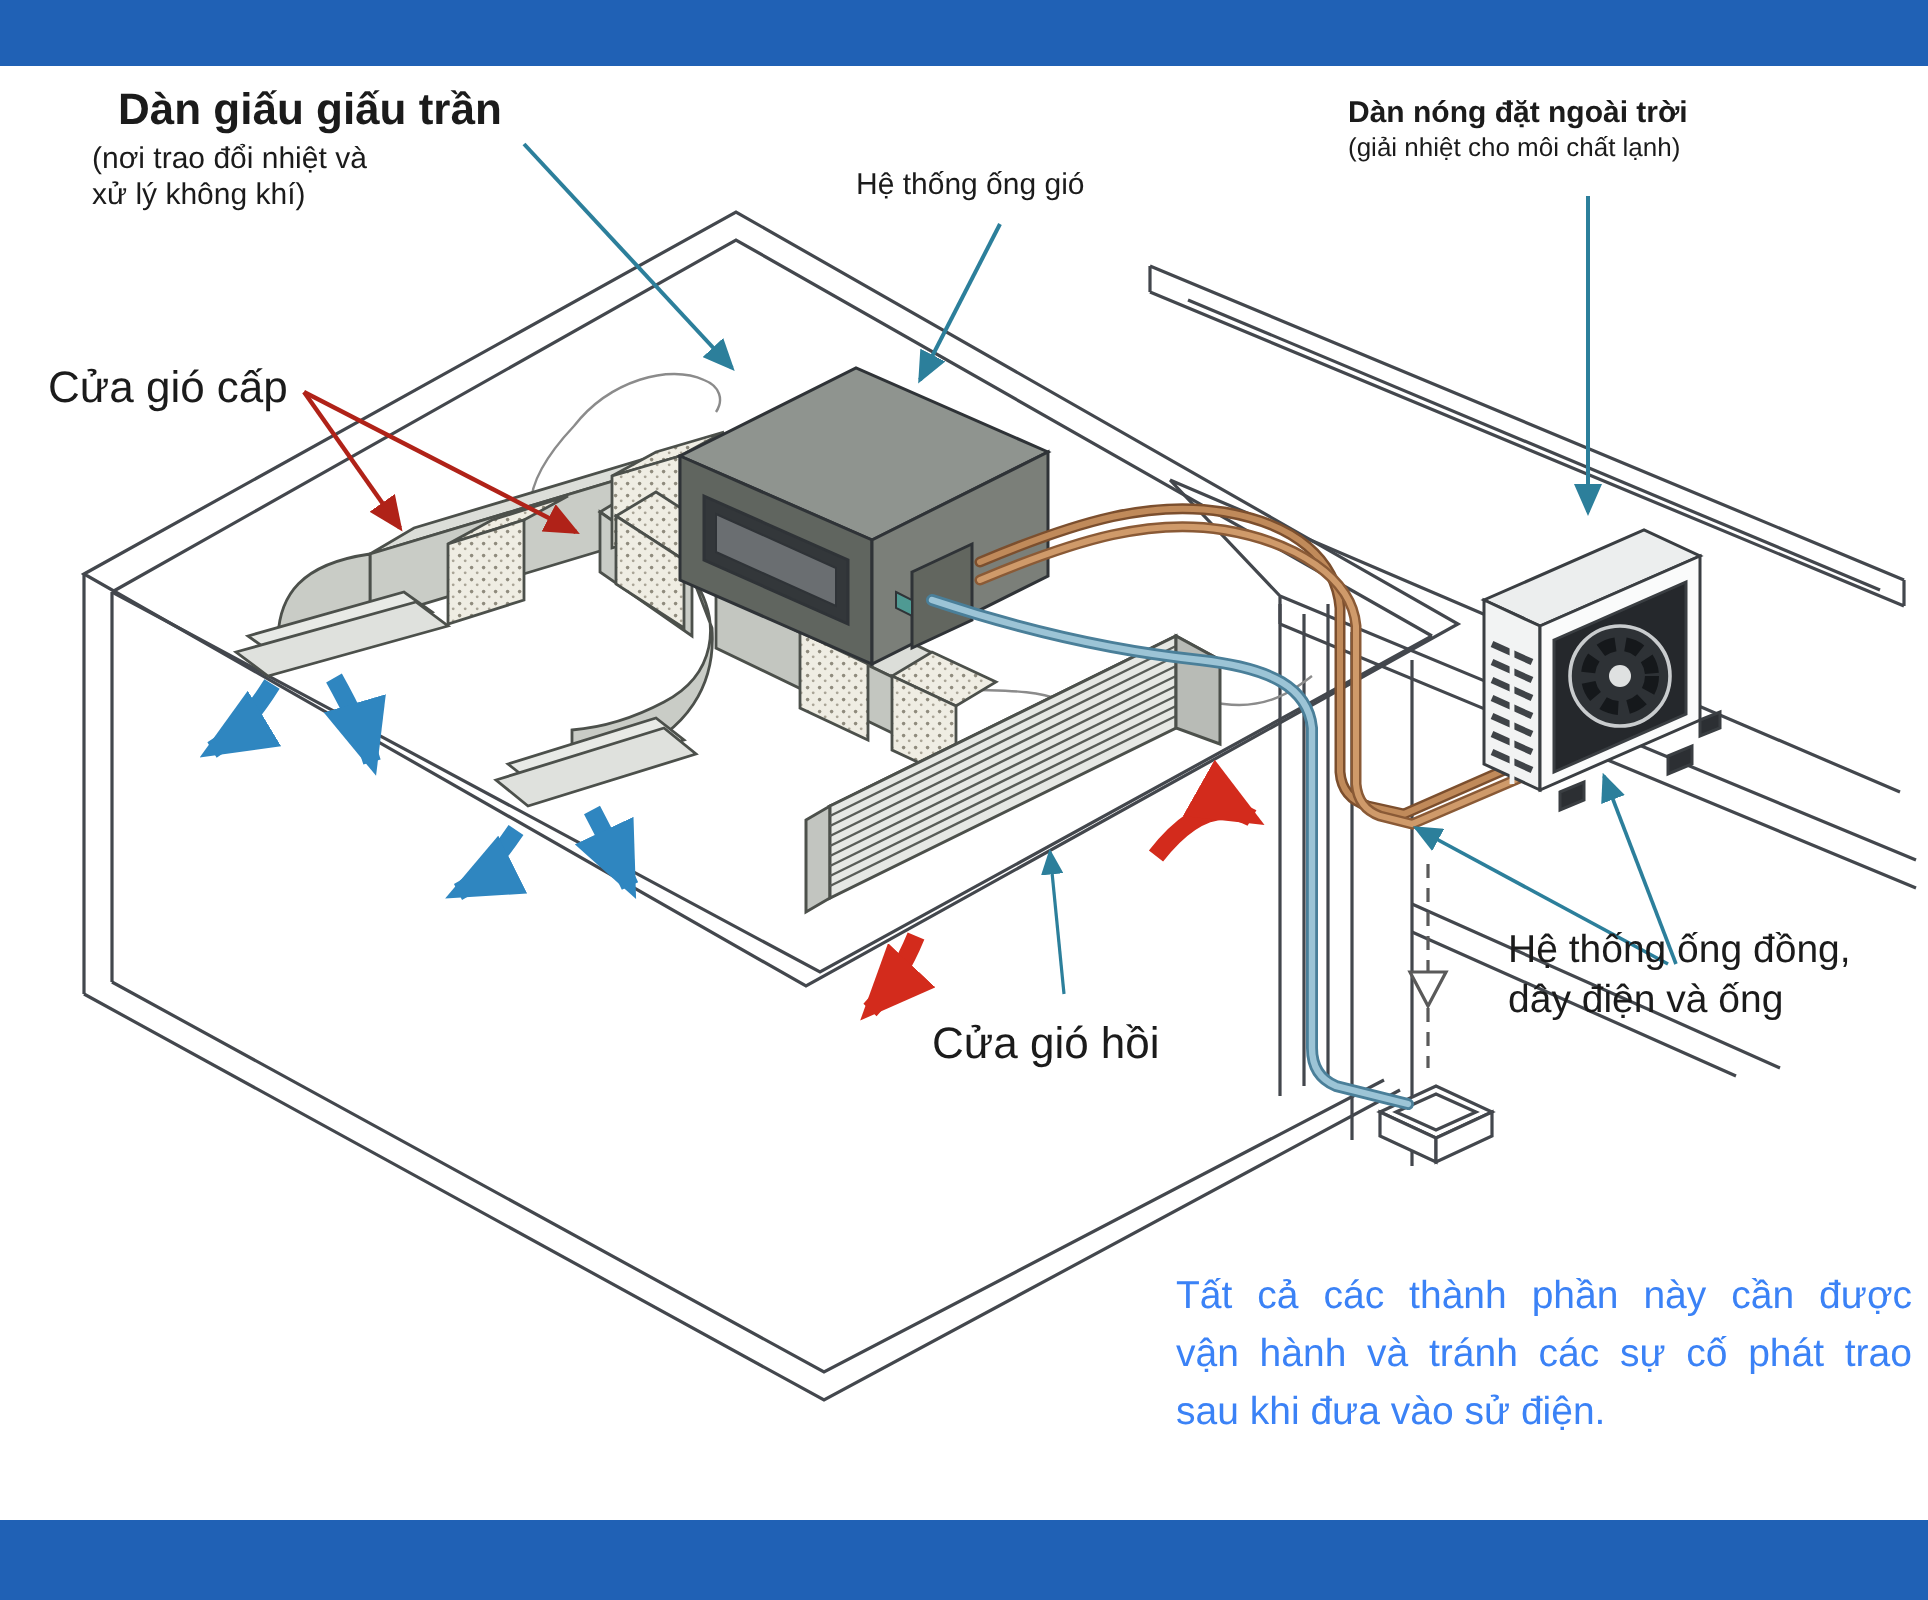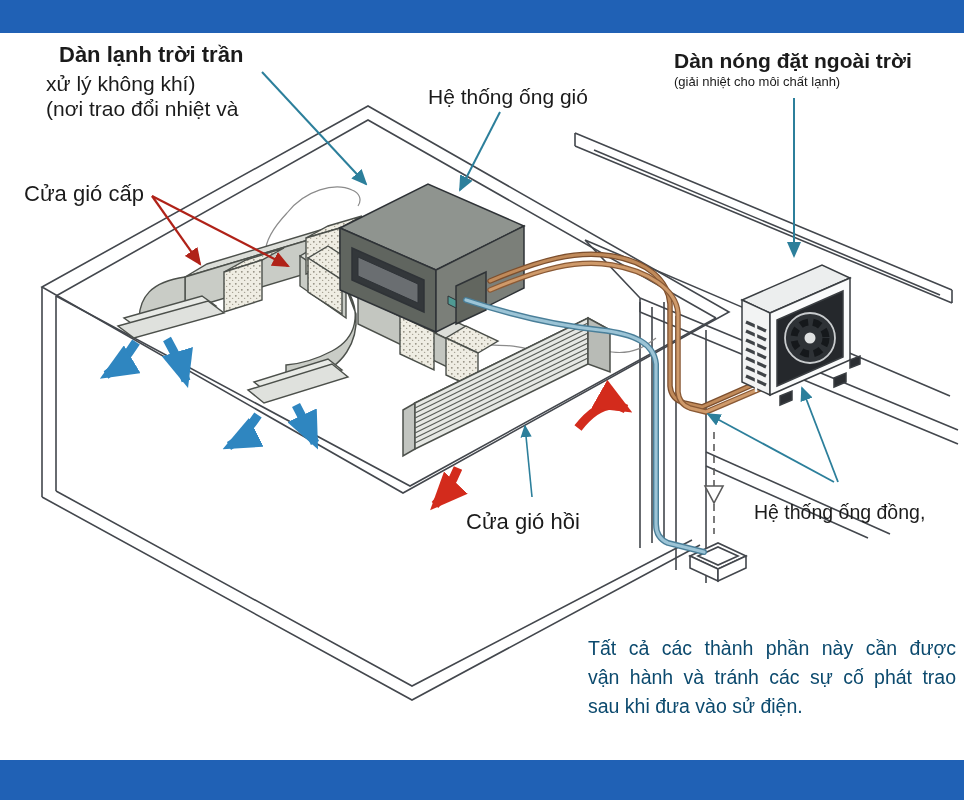--- a/index.html
+++ b/index.html
@@ -6,32 +6,32 @@
   #stage{
     position:relative;width:964px;height:800px;background:#ffffff;overflow:hidden;
     font-family:"Liberation Sans","DejaVu Sans",sans-serif;
   }
   .bar{position:absolute;left:0;width:964px;background:#2061b5;}
   #bar-top{top:0;height:33px;}
   #bar-bottom{top:760px;height:40px;}
   #scene{position:absolute;left:0;top:0;width:964px;height:800px;}
   .lbl{position:absolute;color:#1b1b1b;line-height:1.22;white-space:nowrap;}
   .t22{font-size:22px;}
-  .t21{font-size:21px;}
+  .t21{font-size:15px;}
   .t20{font-size:13px;}
   .t19{font-size:19.5px;}
   .bold{font-weight:700;}
   #lbl-indoor{left:46px;top:42px;}
   #lbl-indoor .title{margin-left:13px;margin-bottom:2px;}
   #lbl-duct{left:428px;top:84px;}
   #lbl-outdoor{left:674px;top:48px;}
   #lbl-supply{left:24px;top:181px;text-align:right;}
   #lbl-return{left:466px;top:509px;}
-  #lbl-piping{left:754px;top:500px;line-height:25px;}
-  #note{left:588px;top:634px;width:368px;position:absolute;color:#0c4a6e;
+  #lbl-piping{left:754px;top:463px;line-height:25px;}
+  #note{left:588px;top:634px;width:368px;position:absolute;color:#3b82f6;
         font-size:19.5px;line-height:29px;}
   .note-line{white-space:nowrap;}
   .note-line.just{text-align:justify;text-align-last:justify;}
 </style>
 </head>
 <body>
 
 <div id="stage">
 
   <div id="bar-top" class="bar"></div>
@@ -215,38 +215,39 @@
       <path d="M794,98 L794,256" stroke="#2c7f9b" stroke-width="2" marker-end="url(#mteal)"></path>
       <path d="M152,196 L200,264" stroke="#b02218" stroke-width="2.2" marker-end="url(#mred)"></path>
       <path d="M152,196 L288,266" stroke="#b02218" stroke-width="2.2" marker-end="url(#mred)"></path>
       <path d="M532,497 L525,426" stroke="#2c7f9b" stroke-width="1.6" marker-end="url(#mteal)"></path>
       <path d="M834,482 L708,414" stroke="#2c7f9b" stroke-width="1.8" marker-end="url(#mteal)"></path>
       <path d="M838,482 L802,388" stroke="#2c7f9b" stroke-width="1.8" marker-end="url(#mteal)"></path>
     </g>
   </svg>
 
   <div id="lbl-indoor" class="lbl">
-    <div class="t22 bold title">Dàn lạnh trời trần</div>
+    <div class="t22 bold title">Dàn giấu giấu trần</div>
+    <div class="t21">(nơi trao đổi nhiệt và</div>
     <div class="t21">xử lý không khí)</div>
-    <div class="t21">(nơi trao đổi nhiệt và</div>
   </div>
 
   <div id="lbl-duct" class="lbl t21">Hệ thống ống gió</div>
 
   <div id="lbl-outdoor" class="lbl">
     <div class="t21 bold">Dàn nóng đặt ngoài trời</div>
     <div class="t20">(giải nhiệt cho môi chất lạnh)</div>
   </div>
 
   <div id="lbl-supply" class="lbl t22">Cửa gió cấp</div>
 
   <div id="lbl-return" class="lbl t22">Cửa gió hồi</div>
 
   <div id="lbl-piping" class="lbl t19">
     <div>Hệ thống ống đồng,</div>
+    <div>dây điện và ống</div>
   </div>
 
   <div id="note">
     <div class="note-line just">Tất cả các thành phần này cần được</div>
     <div class="note-line just">vận hành và tránh các sự cố phát trao</div>
     <div class="note-line">sau khi đưa vào sử điện.</div>
   </div>
 
 </div>
 

